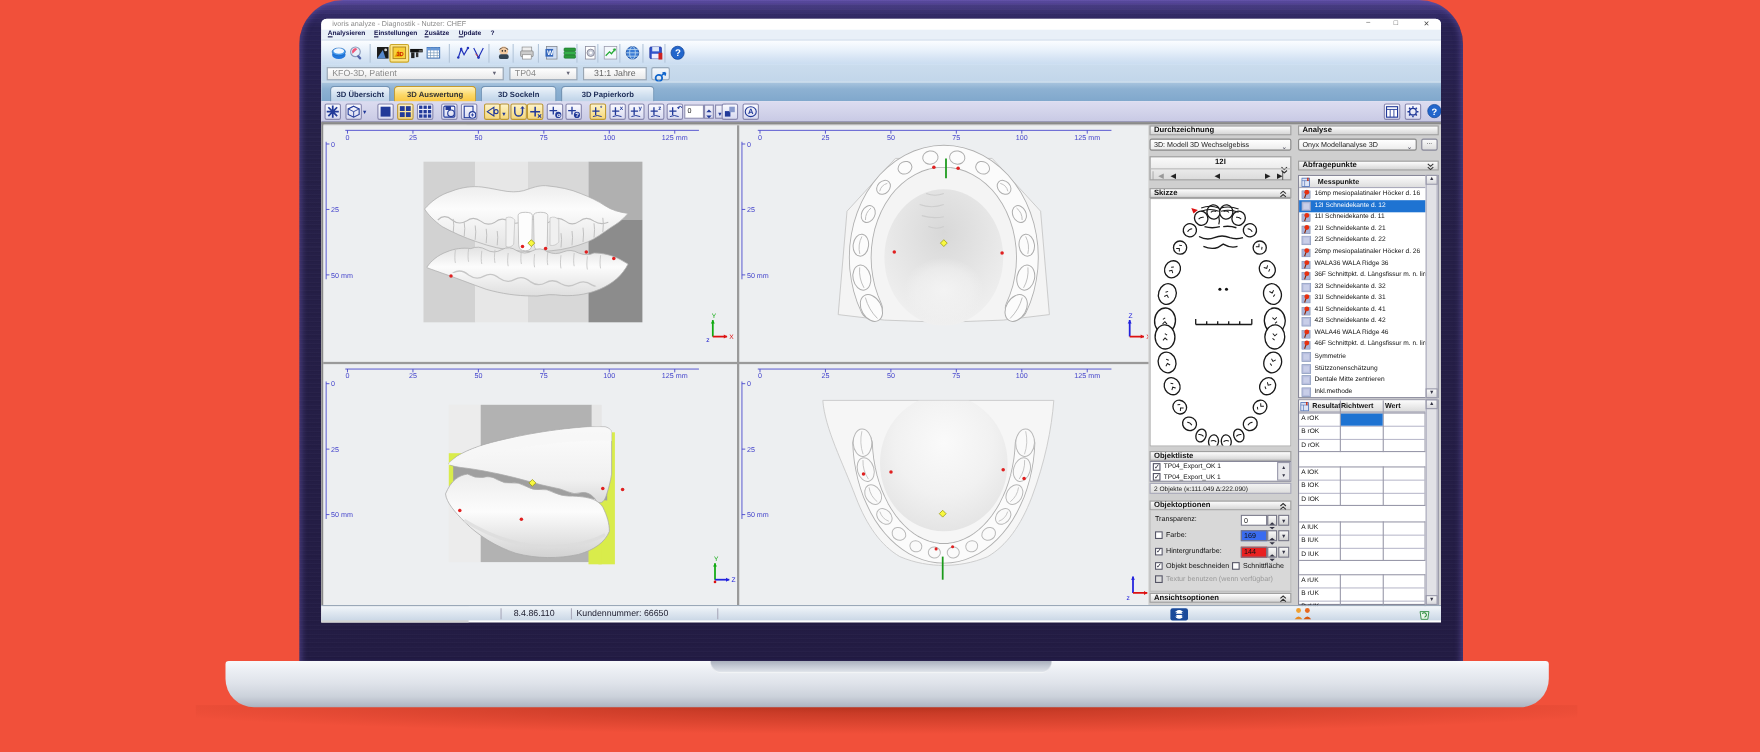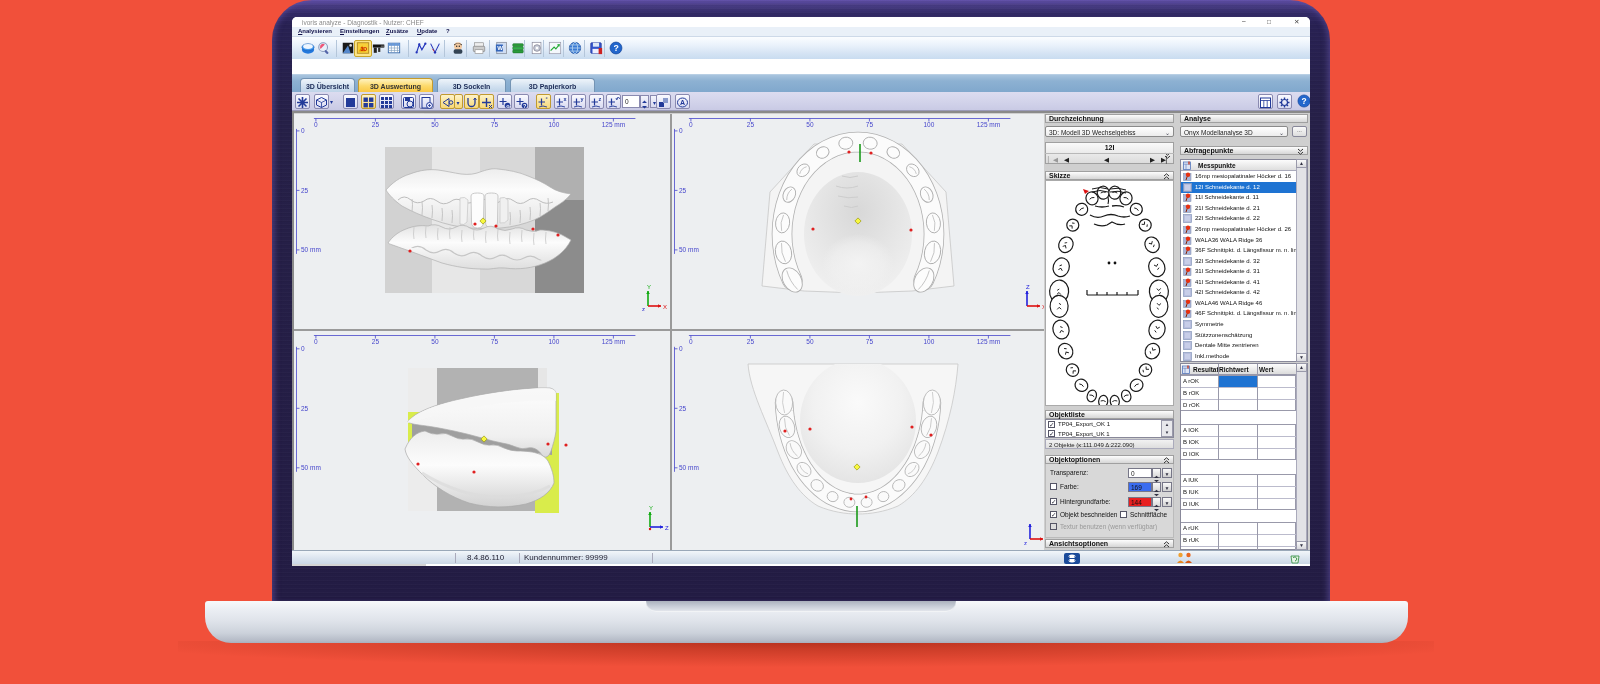--- a/index.html
+++ b/index.html
@@ -179,20 +179,31 @@
       <div class="abs" style="left:44px;top:3px;width:1px;height:17px;background:#b4c6da;"></div>
       <div class="abs" style="left:116px;top:3px;width:1px;height:17px;background:#b4c6da;"></div>
       <div class="abs" style="left:152px;top:3px;width:1px;height:17px;background:#b4c6da;"></div>
       <div class="abs" style="left:174px;top:3px;width:1px;height:17px;background:#b4c6da;"></div>
       <div class="abs" style="left:197px;top:3px;width:1px;height:17px;background:#b4c6da;"></div>
       <div class="abs" style="left:232px;top:3px;width:1px;height:17px;background:#b4c6da;"></div>
       <div class="abs" style="left:251px;top:3px;width:1px;height:17px;background:#b4c6da;"></div>
       <div class="abs" style="left:271px;top:3px;width:1px;height:17px;background:#b4c6da;"></div>
       <div class="abs" style="left:292px;top:3px;width:1px;height:17px;background:#b4c6da;"></div>
       <div class="abs" style="left:312px;top:3px;width:1px;height:17px;background:#b4c6da;"></div>
+    </div>
+<div class="patrow">
+      <div class="pfield" style="left:5px;width:161px;">KFO-3D, Patient</div>
+      <div class="pchev" style="left:156px;">▾</div>
+      <div class="pfield" style="left:171px;width:62px;">TP04</div>
+      <div class="pchev" style="left:223px;">▾</div>
+      <div class="pfield" style="left:238px;width:58px;color:#666;text-align:center;padding-left:0;">31:1 Jahre</div>
+      <div class="abs" style="left:300px;top:1.5px;width:17px;height:12px;background:linear-gradient(180deg,#f4f8fc,#dfe8f2);border:1px solid #9ab;border-radius:2px;"><svg width="15" height="10" viewBox="0 0 15 10">
+          <circle cx="6" cy="6" r="3" fill="none" stroke="#1166cc" stroke-width="1.6"></circle>
+          <path d="M8.5 3.5 L12 1 M12 1 l-2.8 0.3 M12 1 l-0.3 2.8" stroke="#1166cc" stroke-width="1.4" fill="none"></path>
+        </svg></div>
     </div>
 <div class="tabrow">
       <div class="tab" style="left:8px;width:55px;">3D Übersicht</div>
       <div class="tab sel" style="left:66px;width:75px;">3D Auswertung</div>
       <div class="tab" style="left:145px;width:69px;">3D Sockeln</div>
       <div class="tab" style="left:218px;width:85px;">3D Papierkorb</div>
     </div>
 <div class="toolbar2">
       <div class="t2b" style="left:3px;width:15px;"><svg width="13" height="13" viewBox="0 0 13 13">
           <path d="M6.5 1 V12 M1 6.5 H12 M2.5 2.5 L10.5 10.5 M10.5 2.5 L2.5 10.5" stroke="#223a99" stroke-width="1.6"></path>
@@ -955,21 +966,21 @@
       <div class="abs" style="left:926px;top:411px;width:1px;height:36px;background:#99a;"></div>
       <div class="abs" style="left:965px;top:411px;width:1px;height:36px;background:#99a;"></div>
       <div class="abs" style="left:1004px;top:252px;width:11px;height:187px;background:#e2e2e6;border:1px solid #aab;"></div>
       <div class="abs" style="left:1004px;top:252px;width:11px;height:9px;background:linear-gradient(180deg,#fafafa,#d8d8dc);border:1px solid #99a;font-size:5px;text-align:center;color:#334;">▲</div>
       <div class="abs" style="left:1004px;top:430px;width:11px;height:9px;background:linear-gradient(180deg,#fafafa,#d8d8dc);border:1px solid #99a;font-size:5px;text-align:center;color:#334;">▼</div>
 </div>
 <div class="statusbar">
       <div class="abs" style="left:175px;top:2px;">8.4.86.110</div>
       <div class="abs" style="left:163px;top:2px;width:1px;height:10px;background:#aab;"></div>
       <div class="abs" style="left:227px;top:2px;width:1px;height:10px;background:#aab;"></div>
-      <div class="abs" style="left:232px;top:2px;">Kundennummer: 99999</div>
+      <div class="abs" style="left:232px;top:2px;">Kundennummer: 66650</div>
       <div class="abs" style="left:360px;top:2px;width:1px;height:10px;background:#aab;"></div>
       <div class="abs" style="left:772px;top:1.5px;width:16px;height:11px;background:#1a4a9a;border-radius:2px;"><svg width="16" height="11" viewBox="0 0 16 11">
           <circle cx="8" cy="5.5" r="4" fill="#fff"></circle>
           <path d="M4 5.5 h8 M5.5 3.5 l-2 2 2 2 M10.5 3.5 l2 2 -2 2" stroke="#1a4a9a" stroke-width="1.2" fill="none"></path>
         </svg></div>
       <div class="abs" style="left:884px;top:1px;"><svg width="18" height="12" viewBox="0 0 18 12">
           <circle cx="4.5" cy="3" r="2.2" fill="#f0a030"></circle>
           <path d="M1 11 q3.5 -5 7 0 z" fill="#e88820"></path>
           <circle cx="12.5" cy="3" r="2.2" fill="#e86820"></circle>
           <path d="M9 11 q3.5 -5 7 0 z" fill="#d85810"></path>

